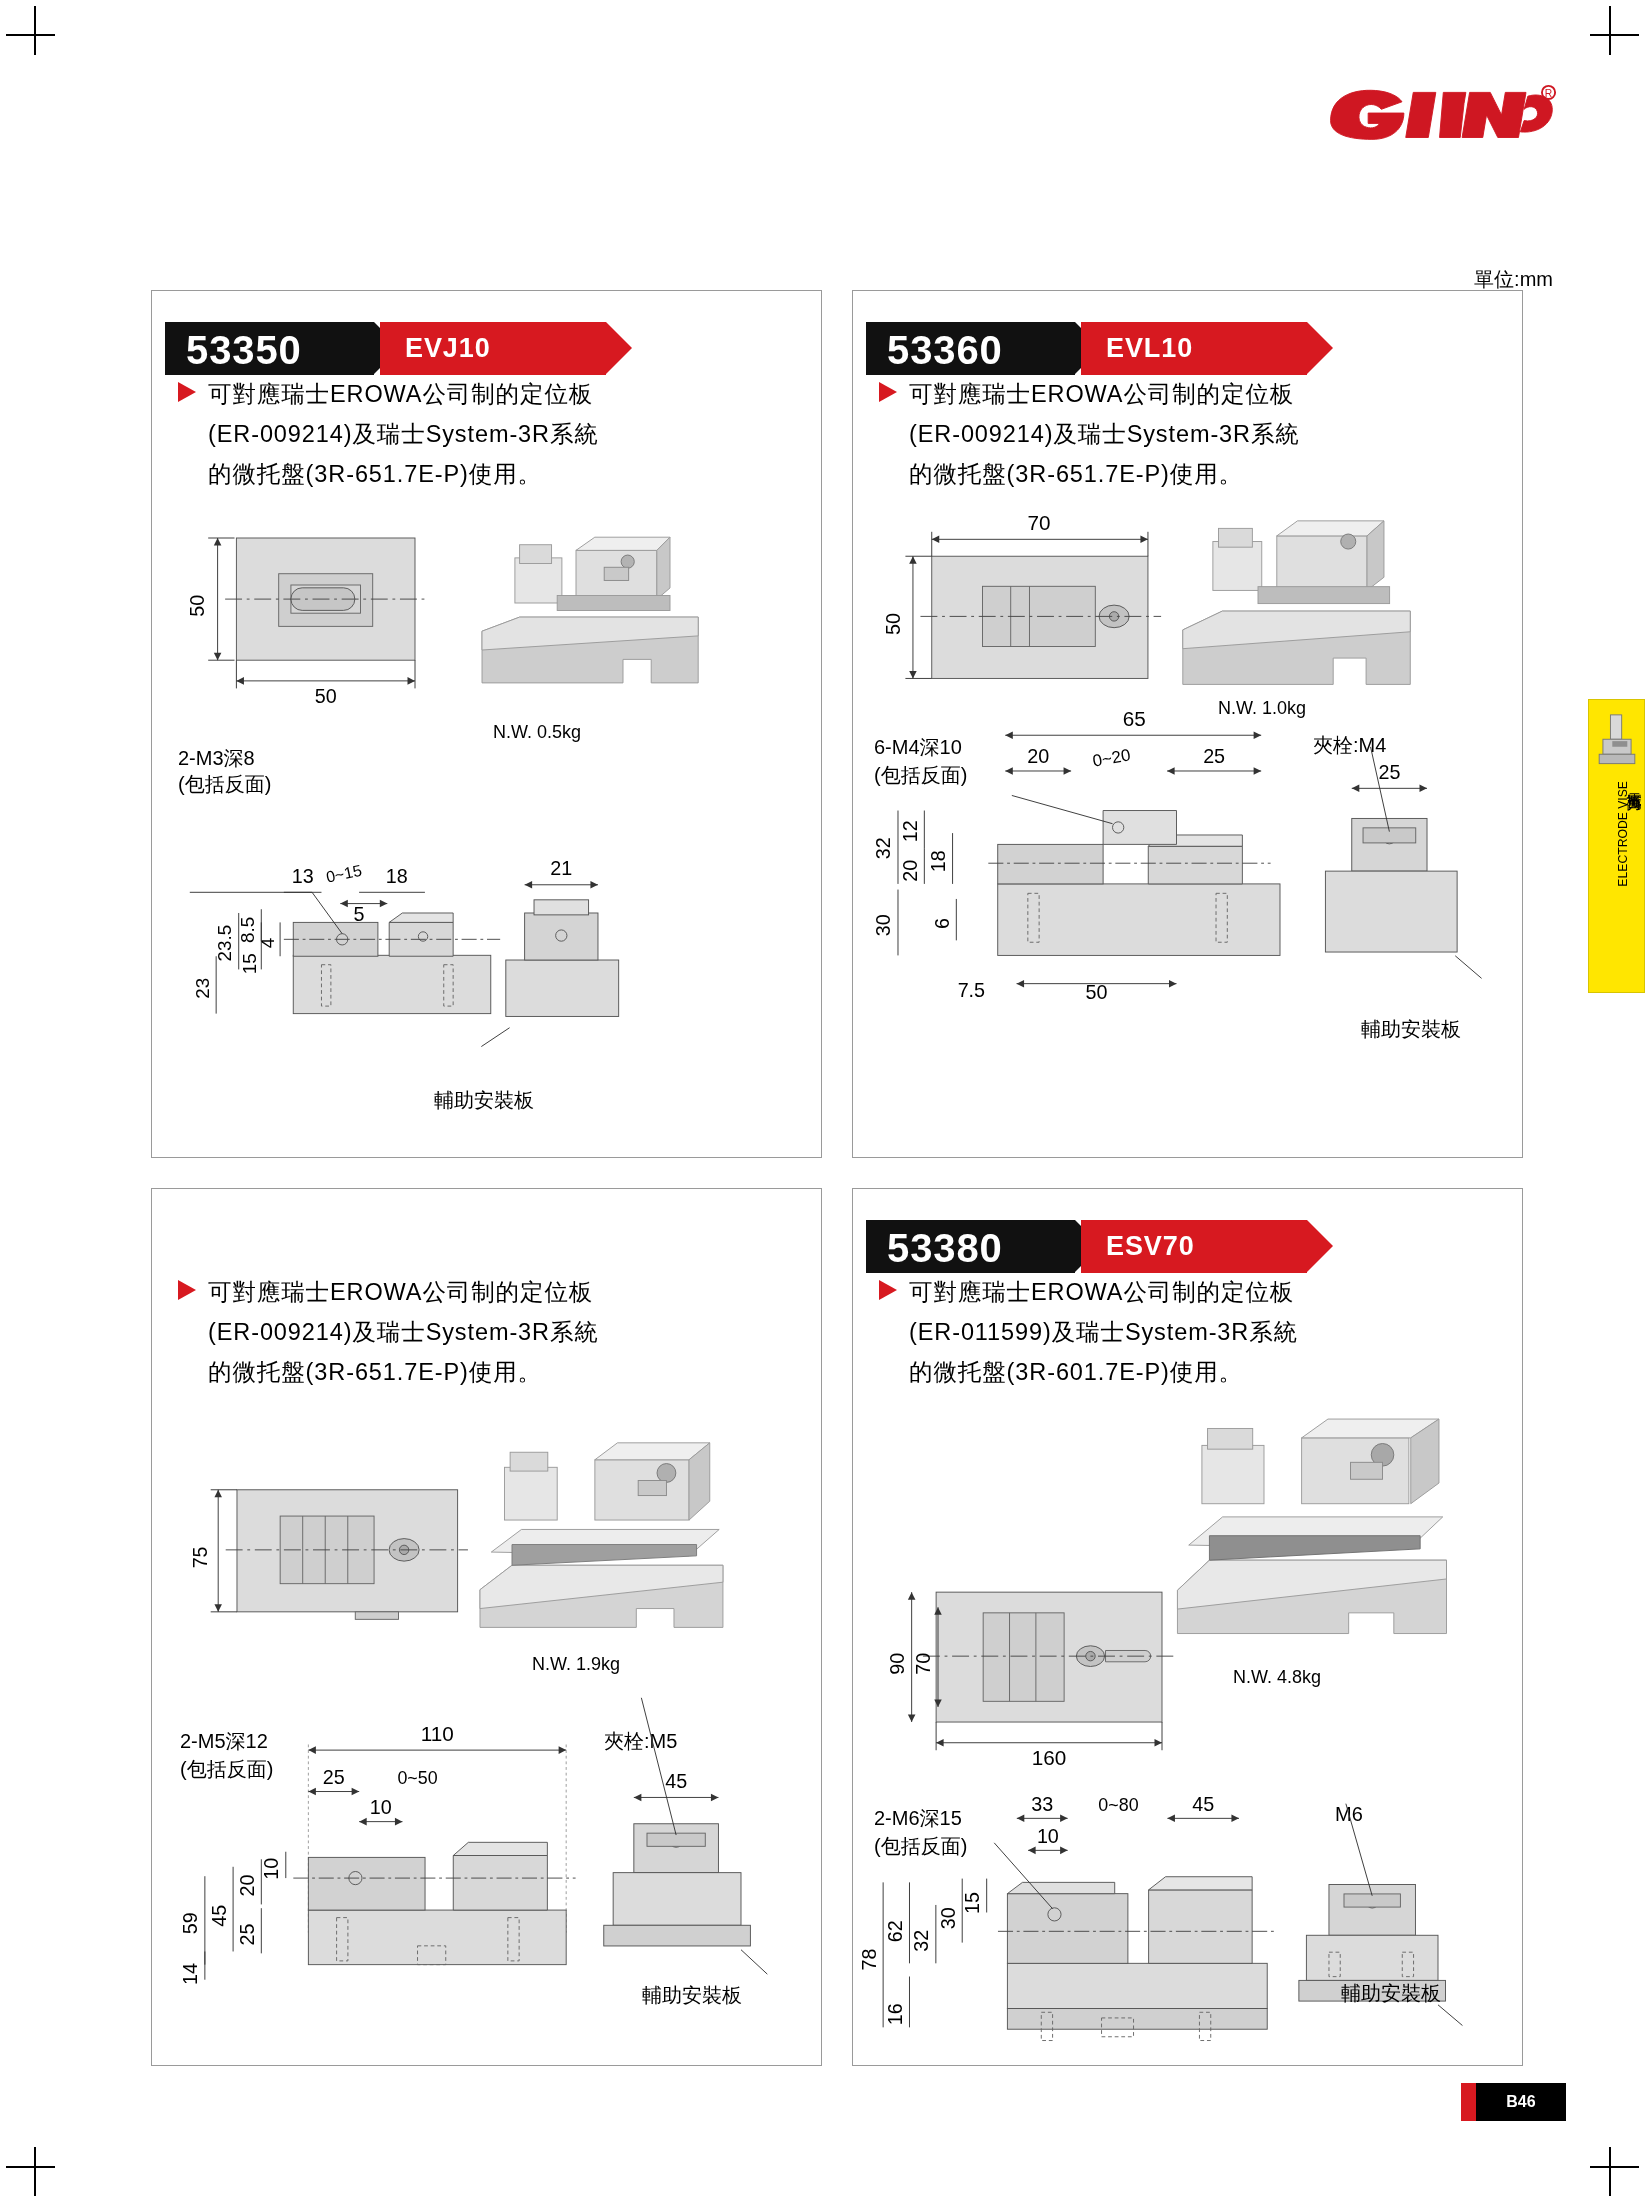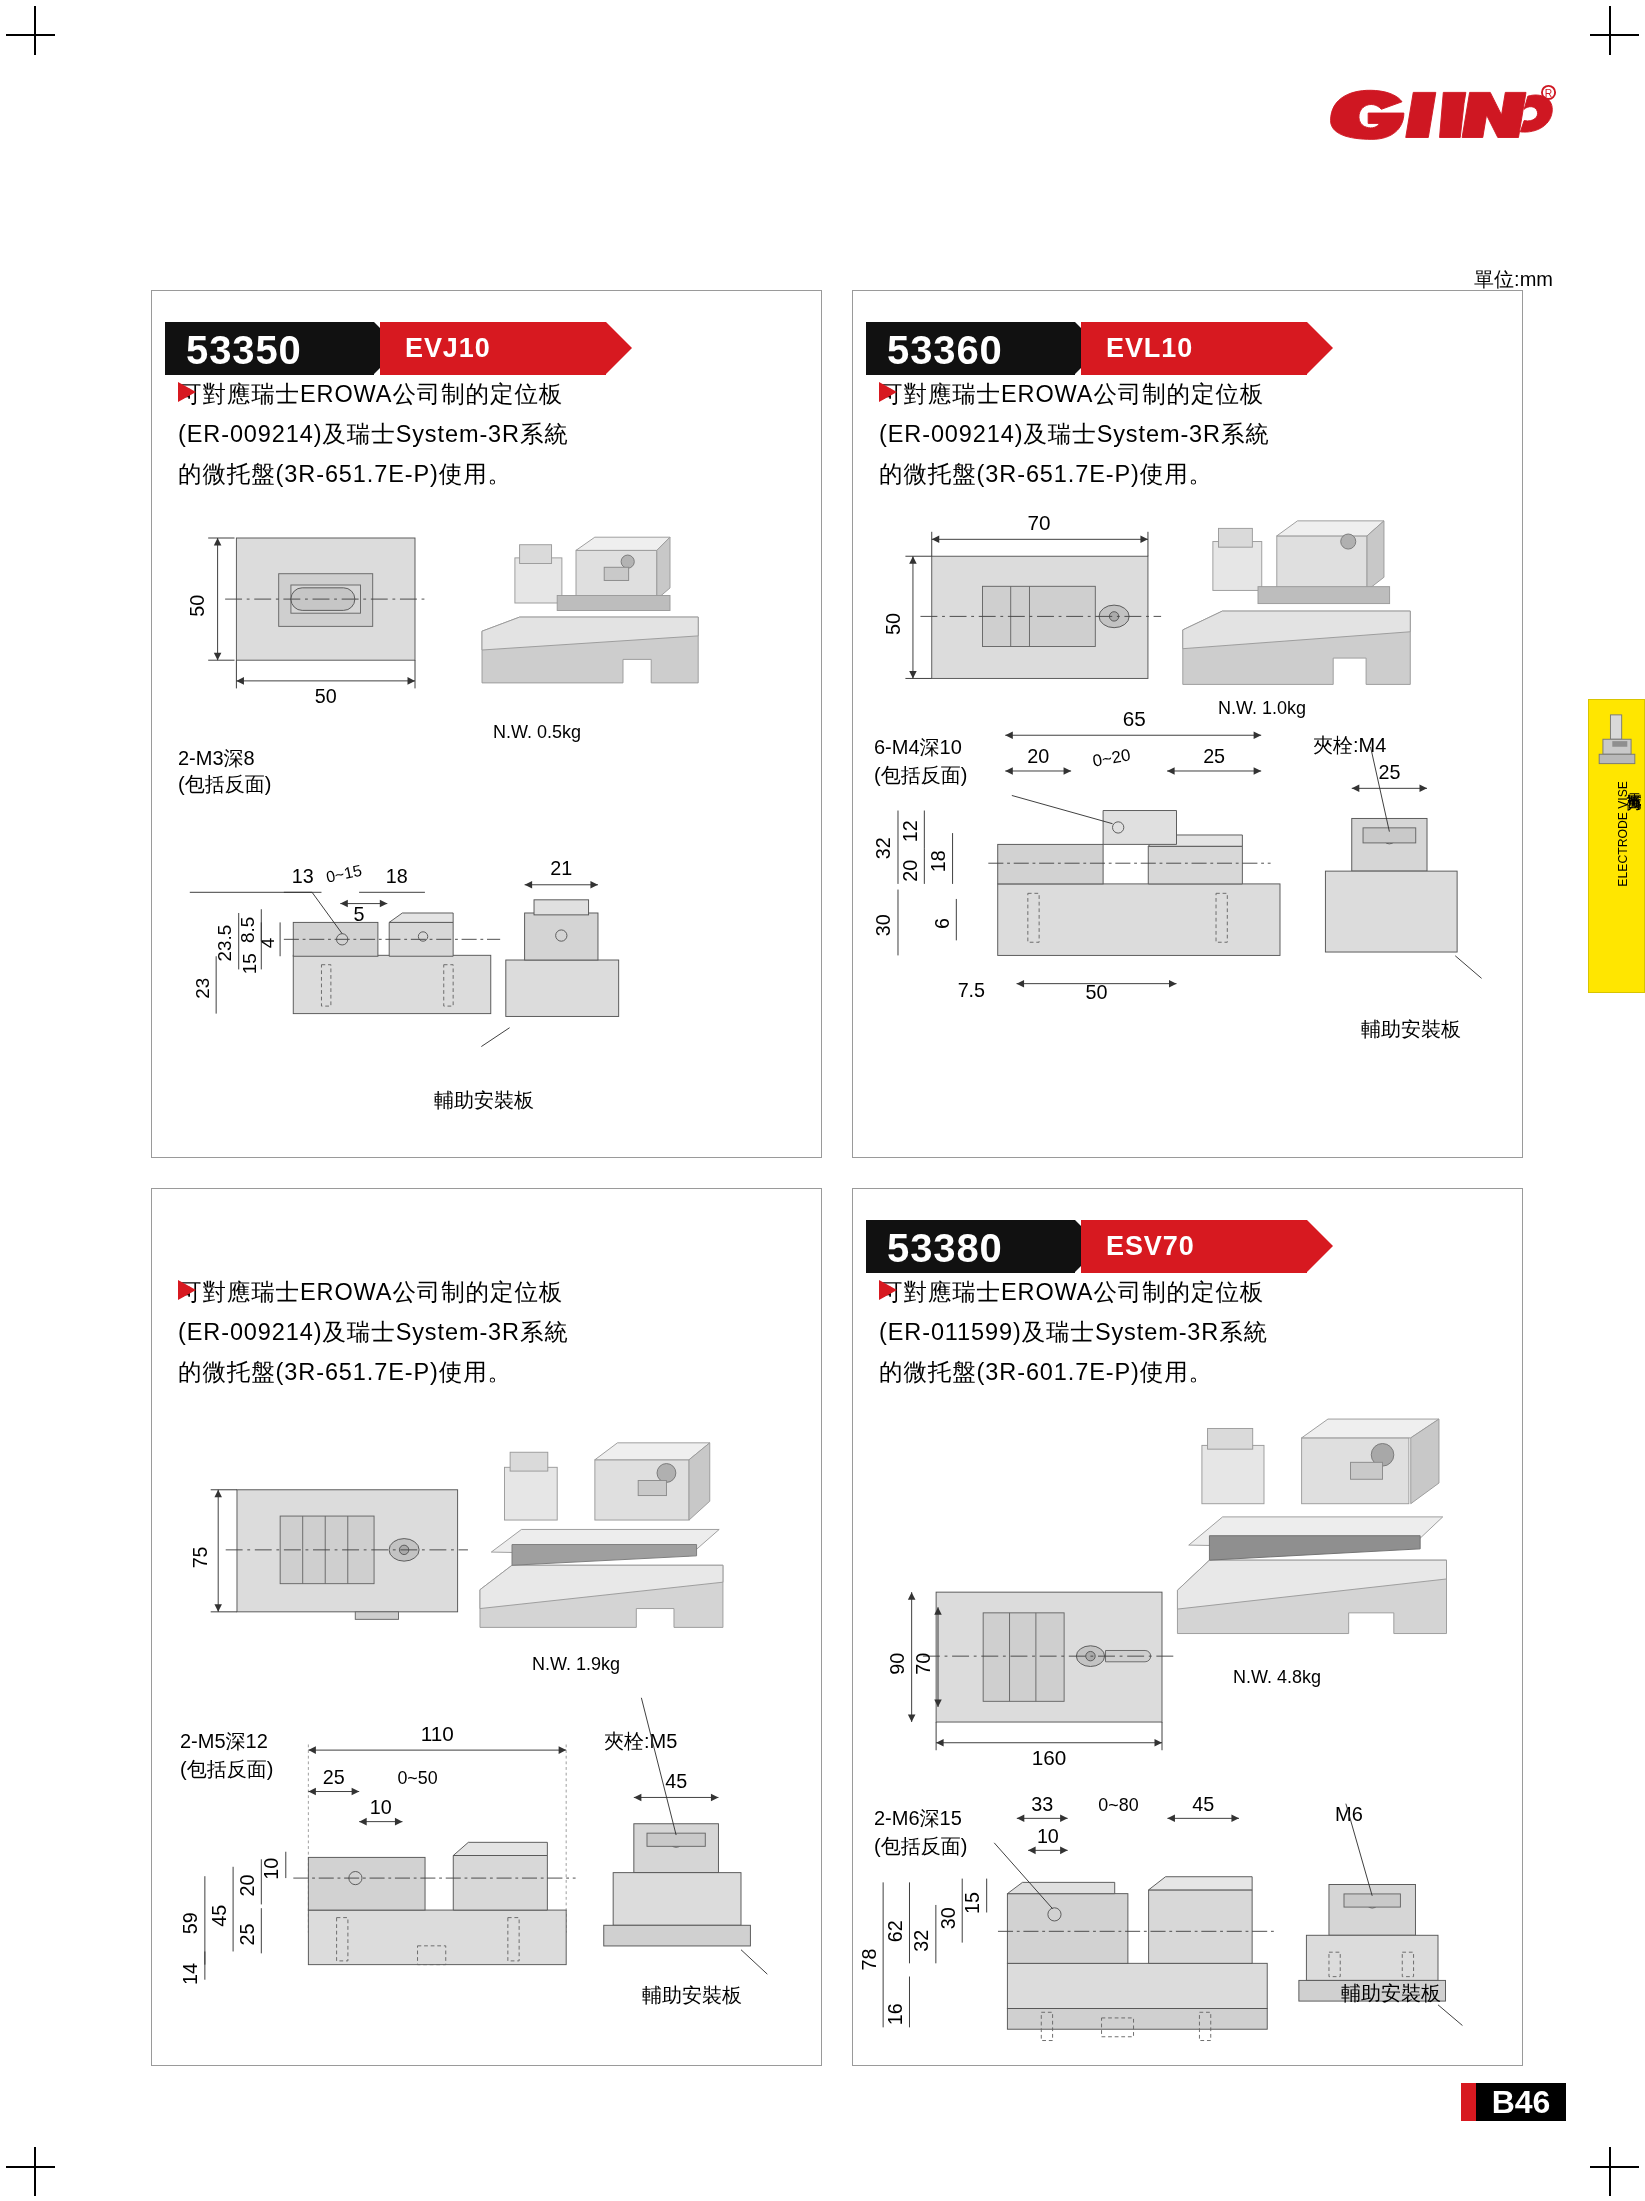--- a/index.html
+++ b/index.html
@@ -35,30 +35,30 @@
   .rib-black{position:absolute;left:0;top:0;width:209px;height:53px;background:#111;}
   .rib-black:after{content:"";position:absolute;right:-26px;top:0;border-top:26px solid transparent;border-bottom:26px solid transparent;border-left:26px solid #111;}
   .rib-red{position:absolute;left:215px;top:0;width:226px;height:53px;background:#d71920;}
   .rib-red:after{content:"";position:absolute;right:-26px;top:0;border-top:26px solid transparent;border-bottom:26px solid transparent;border-left:26px solid #d71920;}
   .rib-num{position:absolute;left:21px;top:5.6px;color:#fff;font-size:40px;font-weight:bold;letter-spacing:0.9px;}
   .rib-model{position:absolute;left:240px;top:11.3px;color:#fff;font-size:27px;font-weight:bold;letter-spacing:0.9px;}
 
   
   .bullet{position:absolute;left:26px;top:83px;width:612px;}
   .tri{position:absolute;left:0;top:7.5px;width:0;height:0;border-top:10.4px solid transparent;border-bottom:10.4px solid transparent;border-left:18px solid #d71920;}
-  .btxt{font-size:23.5px;line-height:40px;letter-spacing:0.9px;}
+  .btxt{margin-left:30px;font-size:23.5px;line-height:40px;letter-spacing:0.9px;}
 
   
   .draw{position:absolute;}
   svg{display:block;overflow:visible;}
   .nw{position:absolute;font-size:18px;}
   .cap{position:absolute;font-size:20px;line-height:26px;}
 
   .pageno{position:absolute;right:79px;bottom:81px;width:90px;height:38px;background:#000;}
-  .pageno span{position:absolute;left:0;top:0;width:90px;height:38px;line-height:38px;text-align:center;color:#fff;font-weight:bold;font-size:32px;}
+  .pageno span{position:absolute;left:0;top:0;width:90px;height:38px;line-height:38px;text-align:center;color:#fff;font-weight:bold;font-size:16px;}
   .pageno .redbar{position:absolute;left:-15px;top:0;width:15px;height:38px;background:#d71920;}
 </style>
 </head>
 <body>
 
 <div class="page">
 
   <div class="crop v" style="left:34px;top:5.6px;"></div>
   <div class="crop h" style="left:5.6px;top:34px;"></div>
   <div class="crop v" style="right:34px;top:5.6px;"></div>

